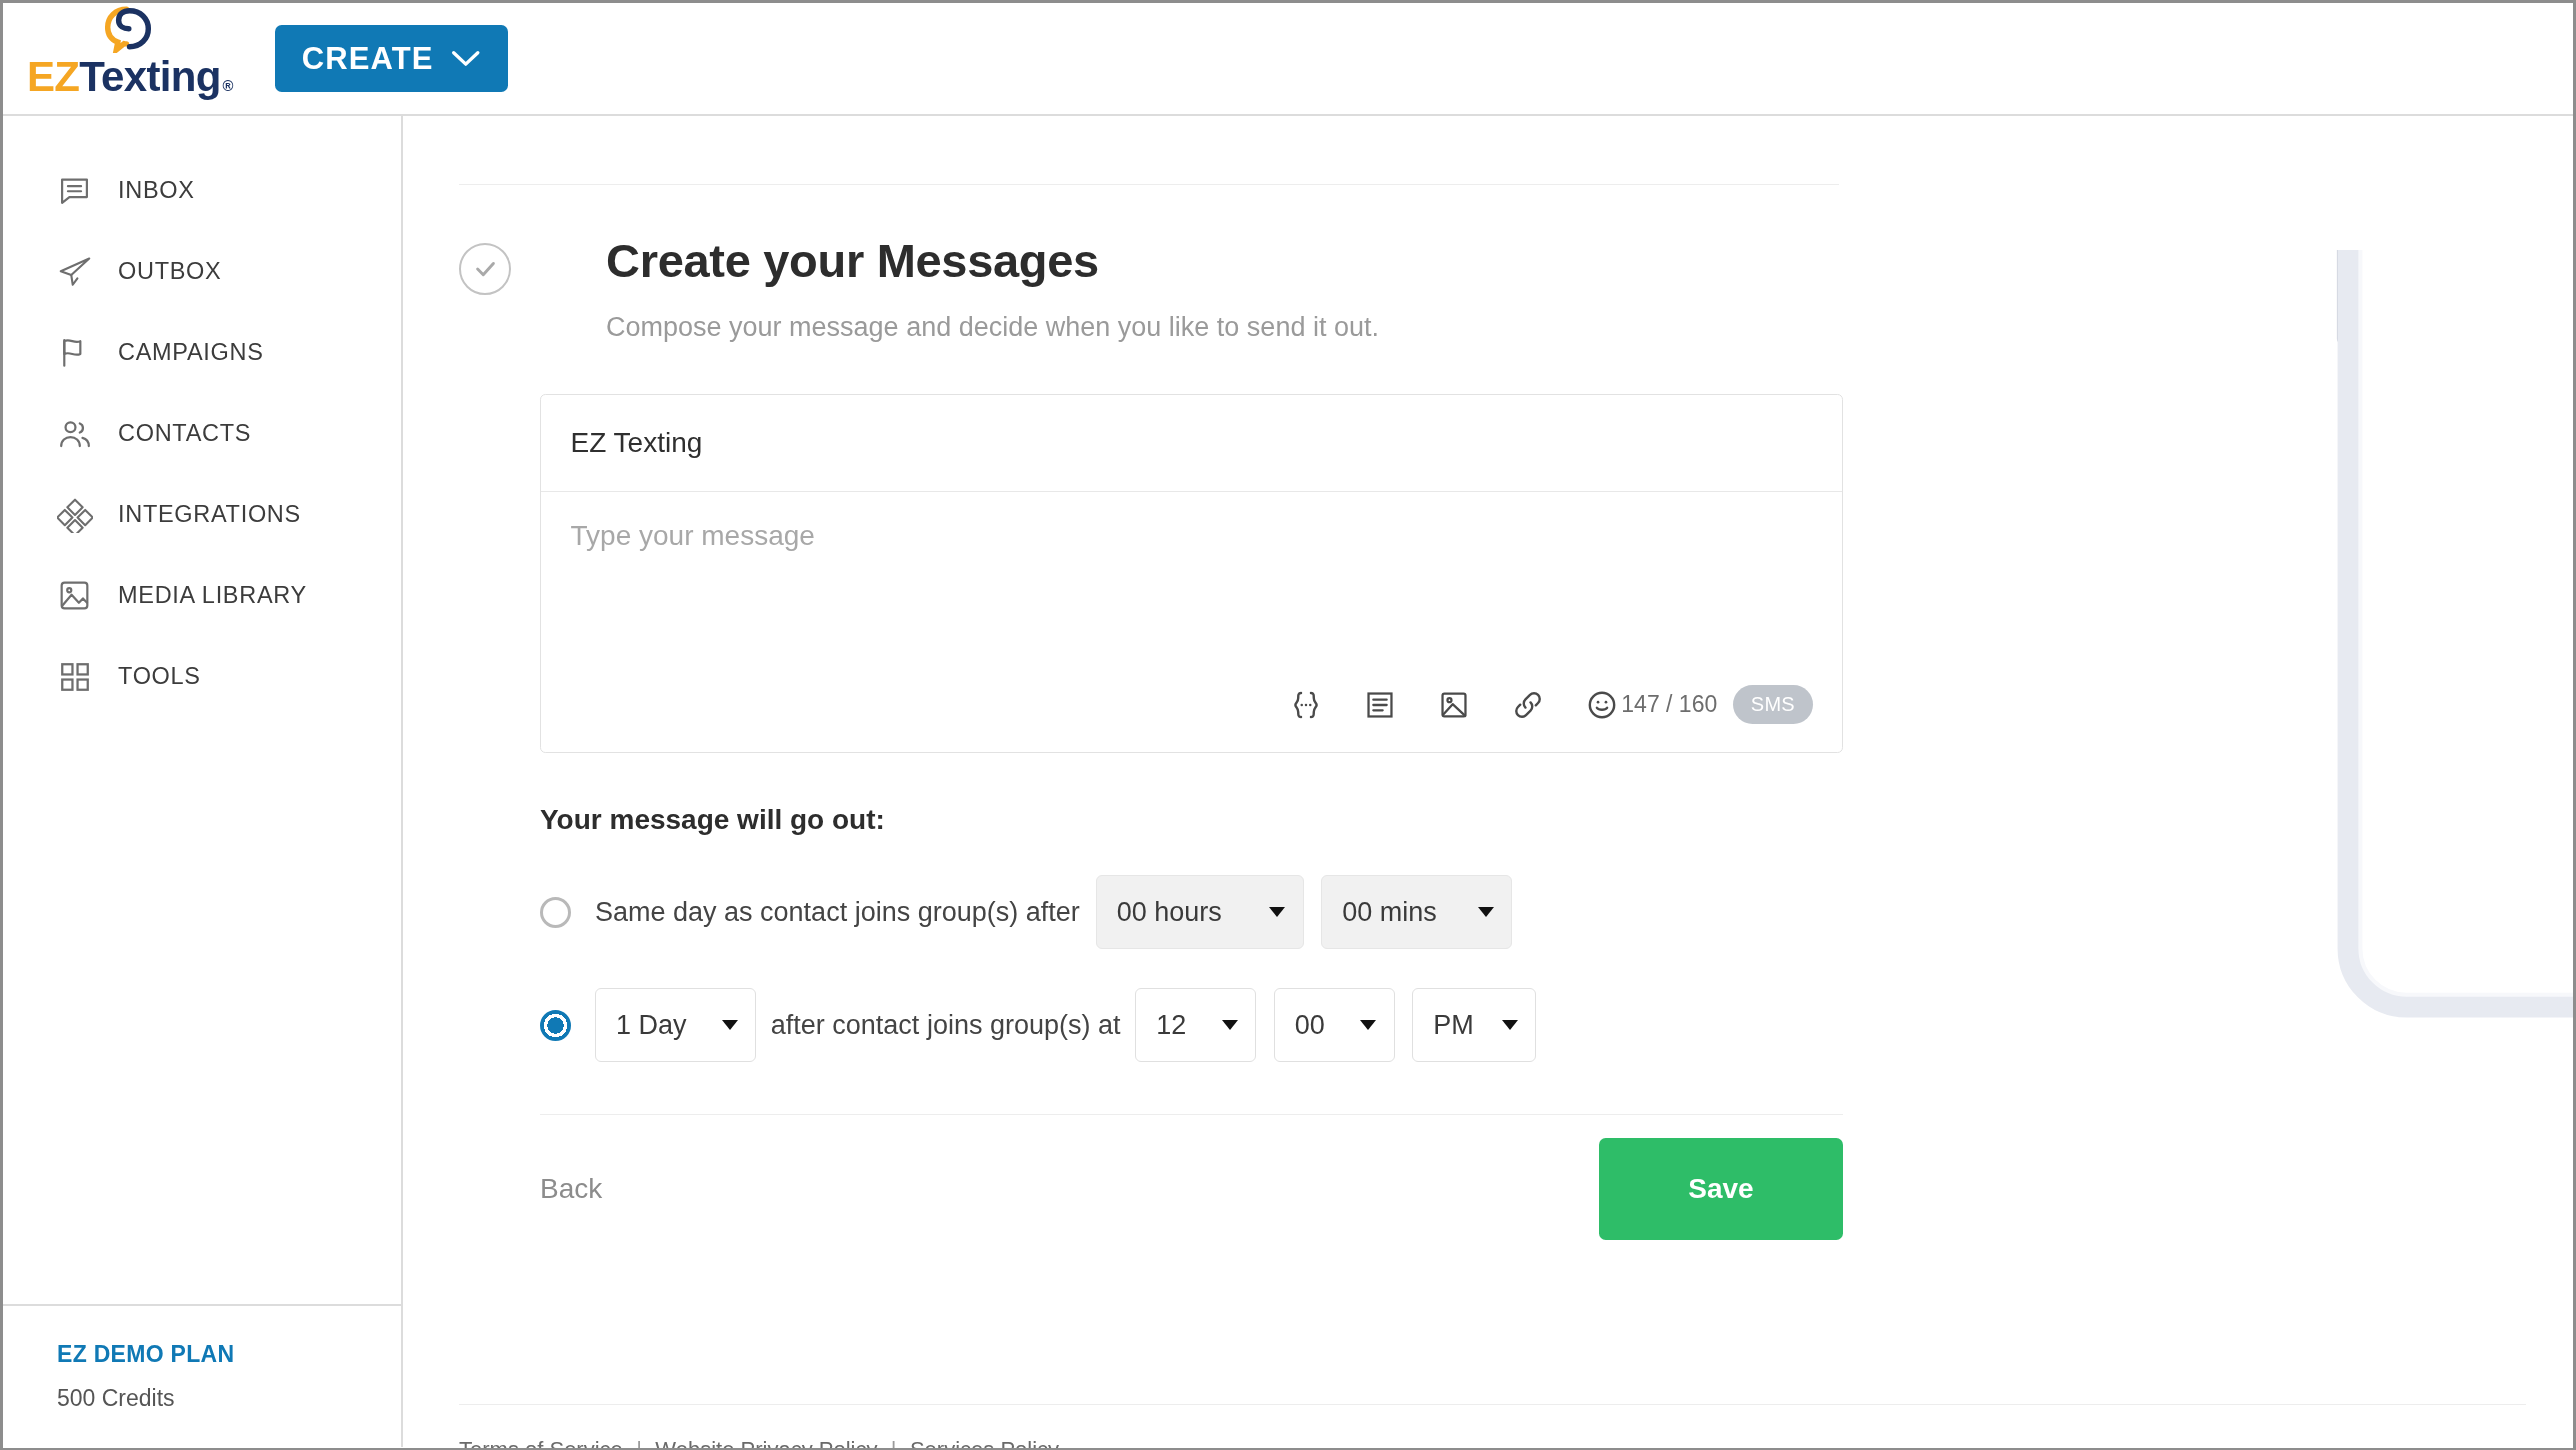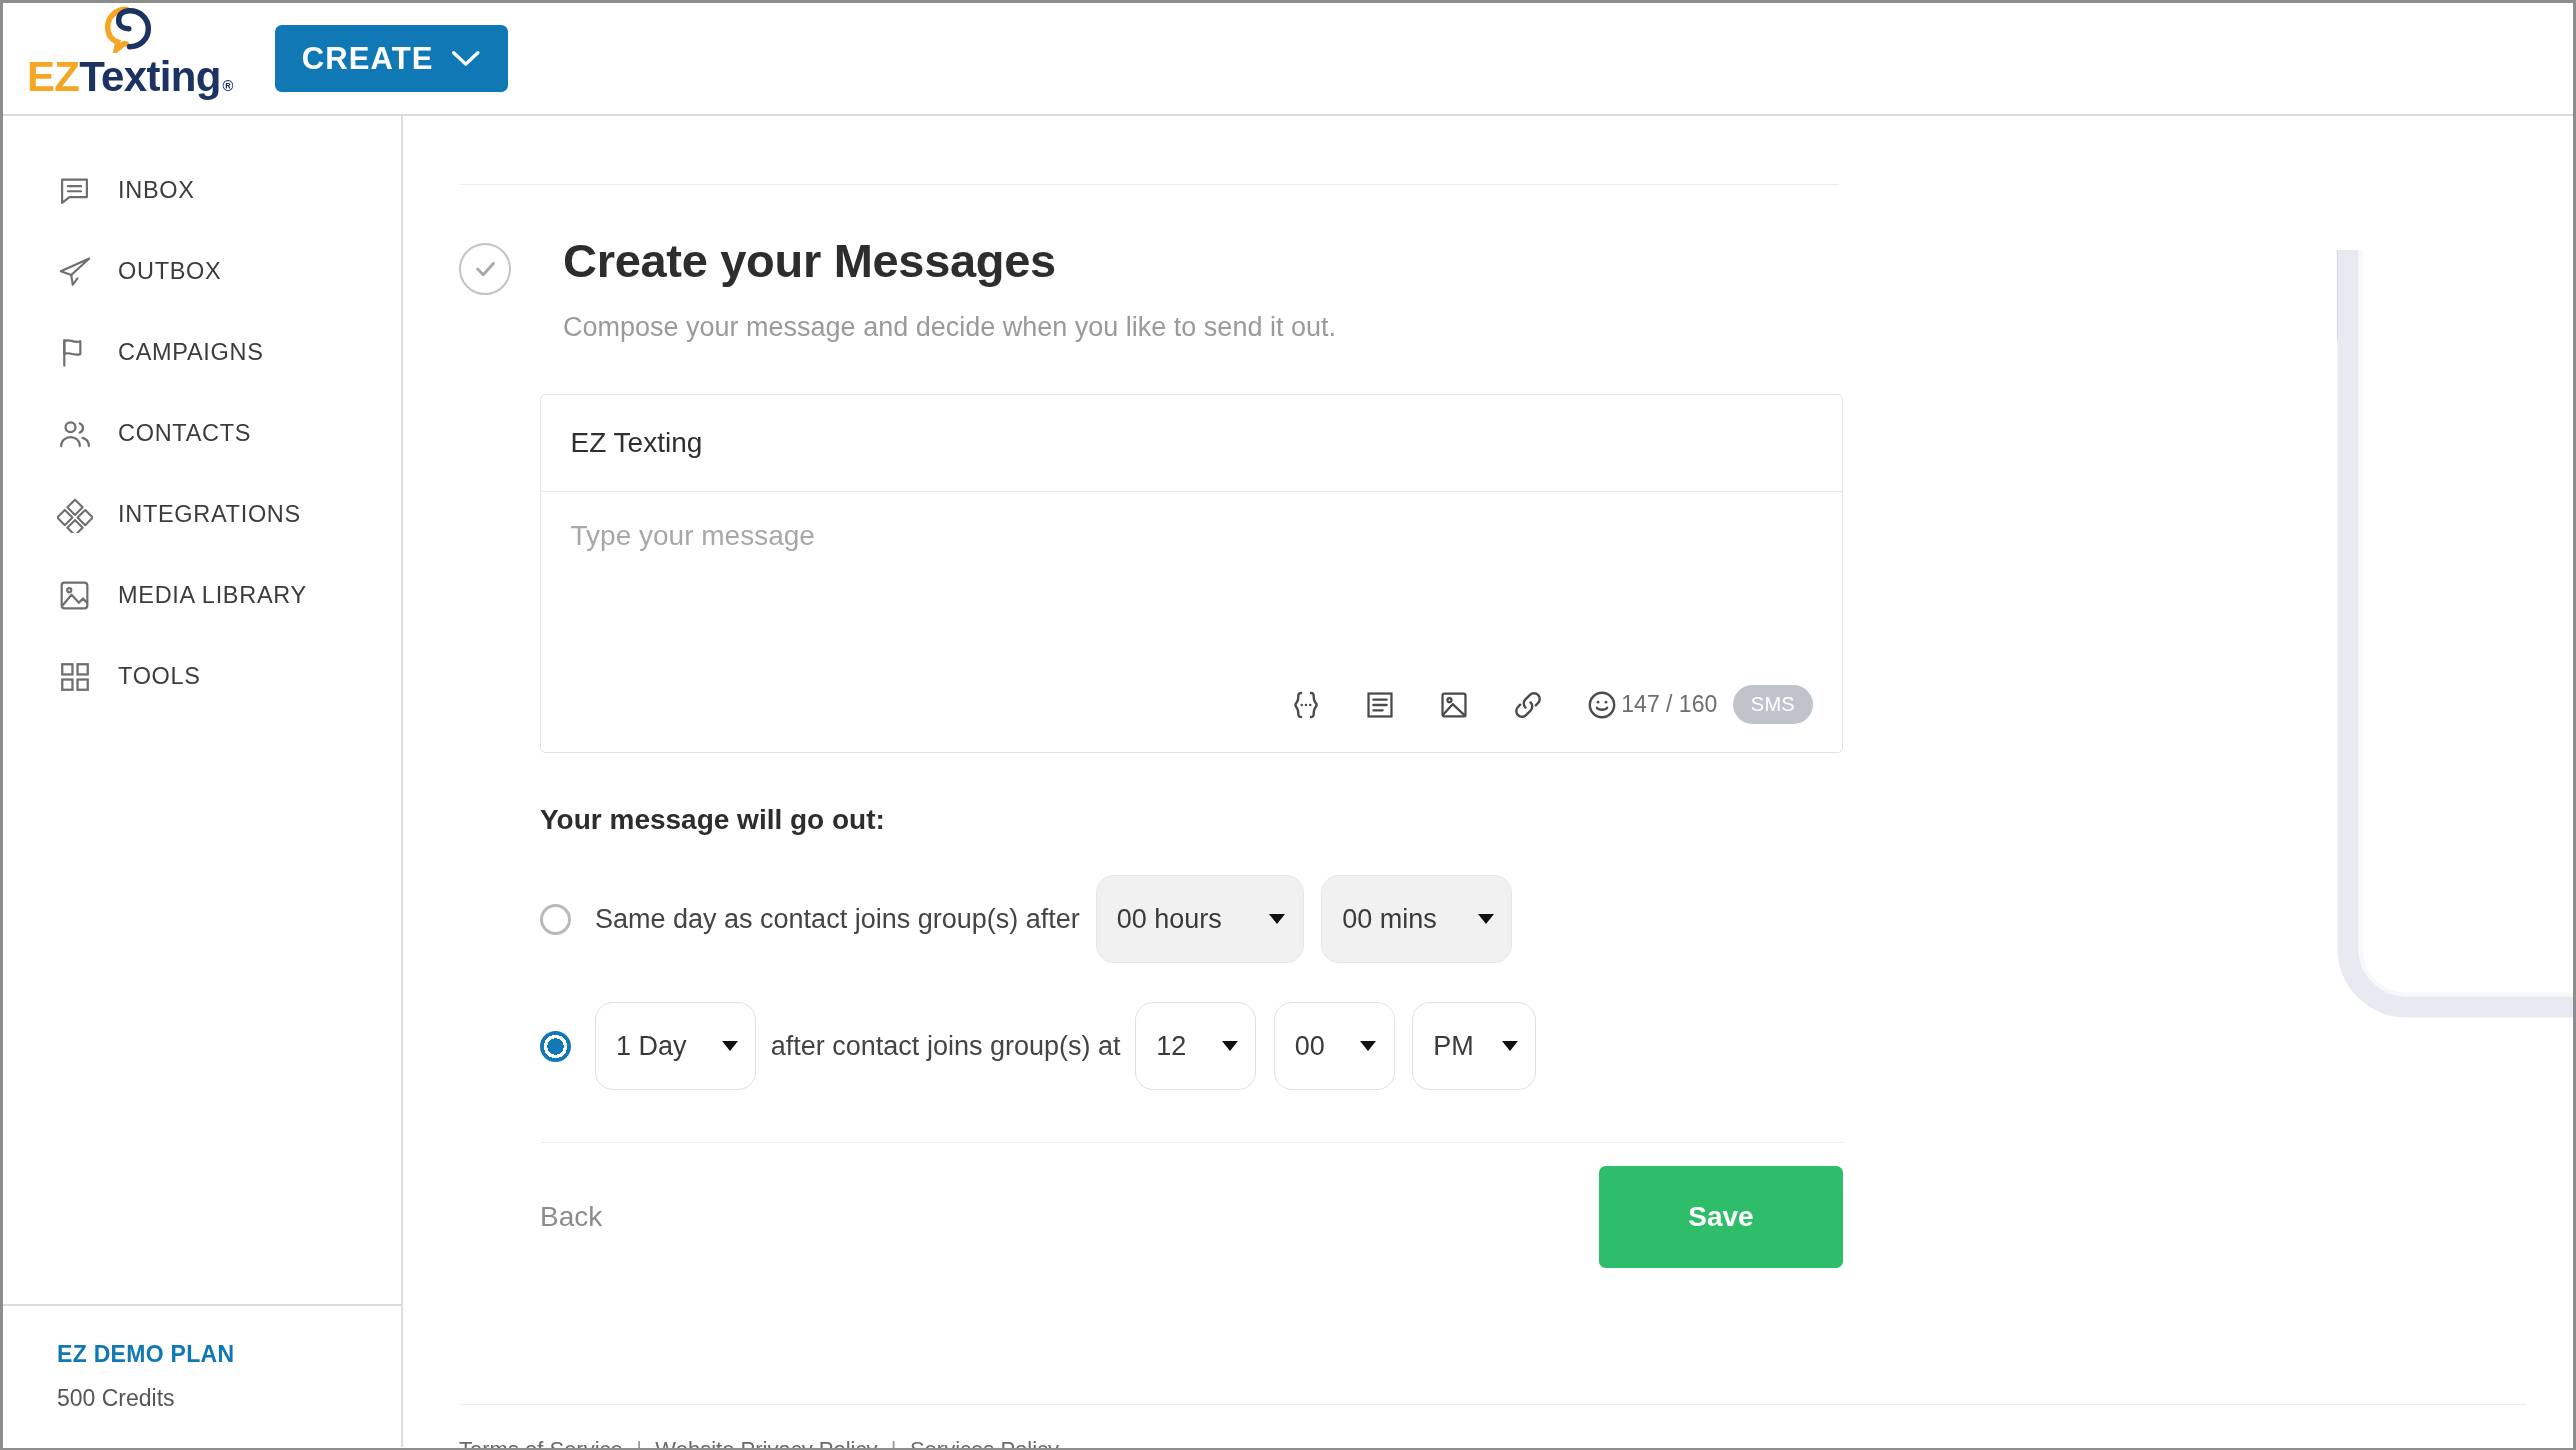--- a/index.html
+++ b/index.html
@@ -126,21 +126,21 @@
   .card {
     position: absolute;
     left: 54px; top: 66px;
     width: 1380px;
   }
   .card-topline {
     border-top: 1.3px solid #ededed;
     width: 1380px;
     margin-bottom: 51px;
   }
-  .head-row { display: flex; align-items: flex-start; }
+  .head-row { display: flex; align-items: flex-start; gap: 43px; }
   .step-check {
     width: 48px; height: 48px; border-radius: 50%;
     border: 2px solid #c3c3c3;
     display:flex; align-items:center; justify-content:center;
     flex: 0 0 48px;
     margin-top: 6.7px;
   }
   .head-text { margin-left: 52px; }
   .page-title {
     font-size: 47px; font-weight: bold;
@@ -228,23 +228,23 @@
     background:
       radial-gradient(circle at 50% 50%, #1079B5 0 46%, #ffffff 46% 66%, #1079B5 66% 100%);
   }
   .sched-text {
     font-size: 27px; color: #444;
     margin: 0 16px 0 24px;
     white-space: nowrap;
   }
   .sched-text.tight { margin: 0 14.8px; }
   .sel {
-    height: 88px;
+    height: 74px;
     border: 1.3px solid #e0e0e0;
-    border-radius: 18px;
+    border-radius: 6px;
     background: #ffffff;
     display: flex; align-items: center;
     justify-content: space-between;
     padding: 0 17.5px 0 20px;
     box-sizing: border-box;
     font-size: 27px; color: #3a3a3a;
     cursor: pointer;
     gap: 17.5px;
   }
   .sel.gray { background: #f1f1f1; border-color: #e6e6e6; }

